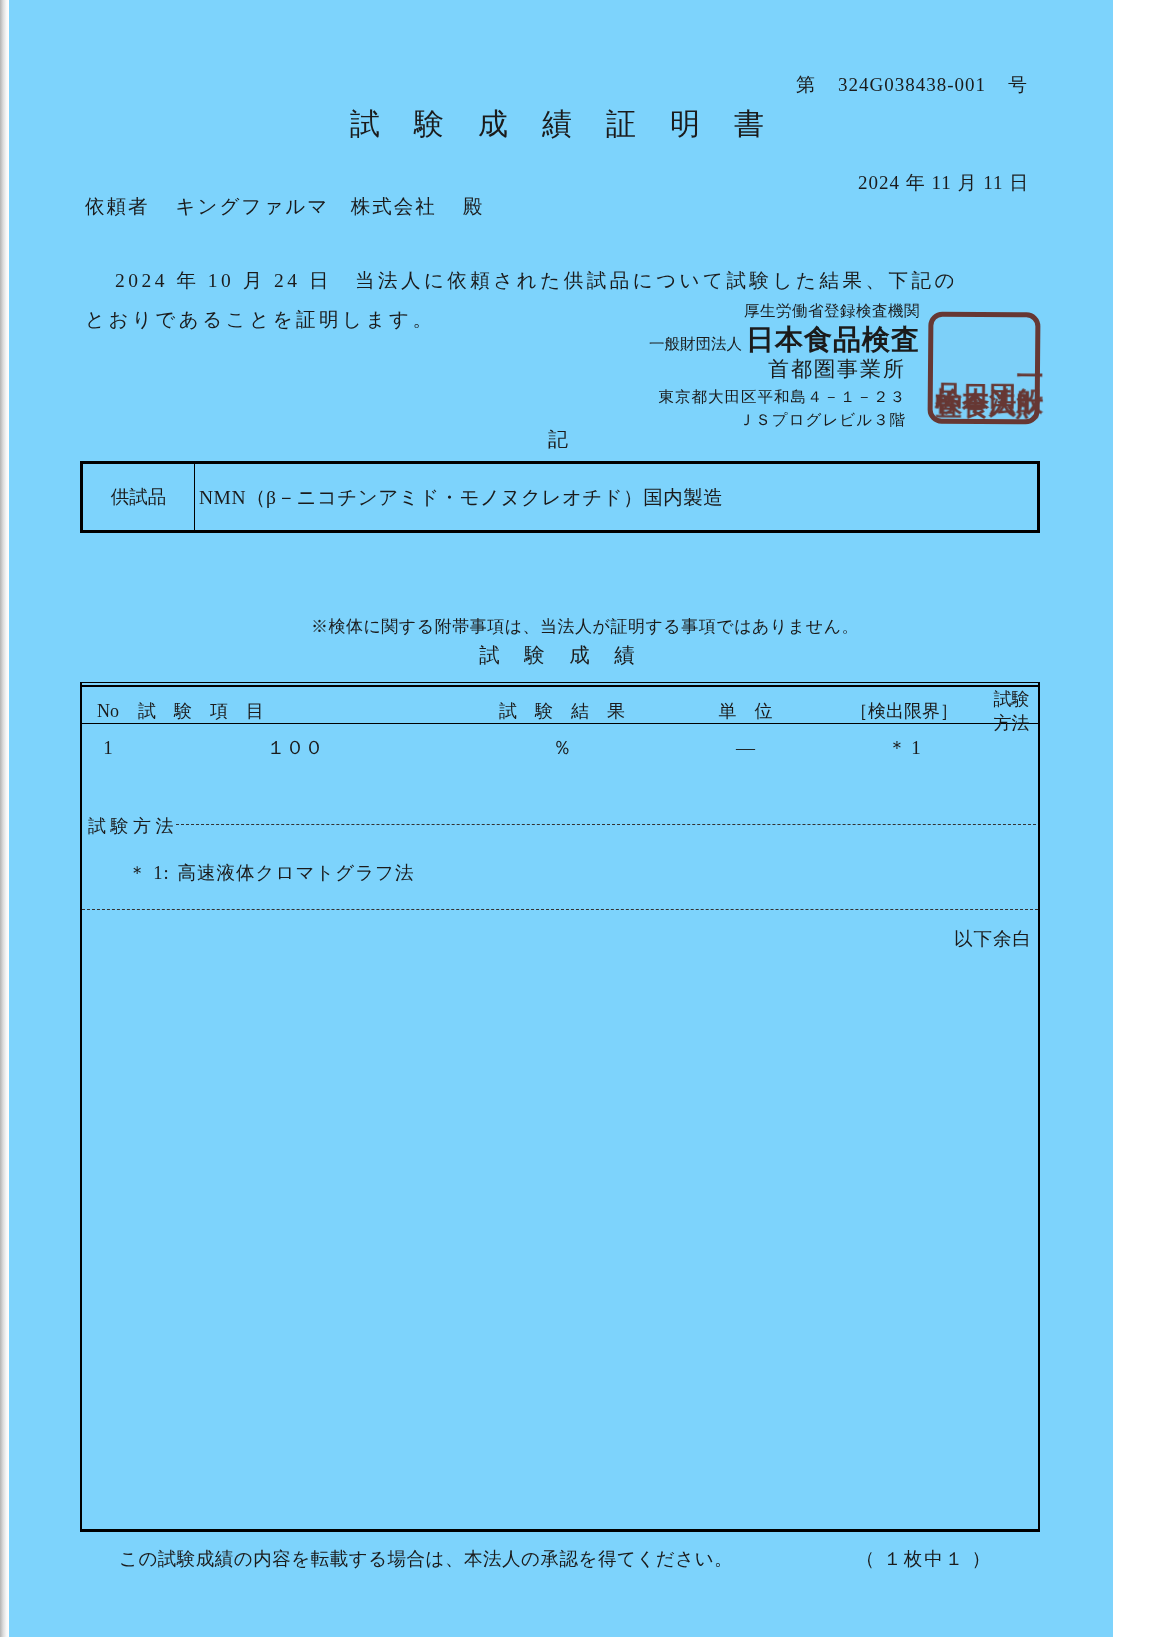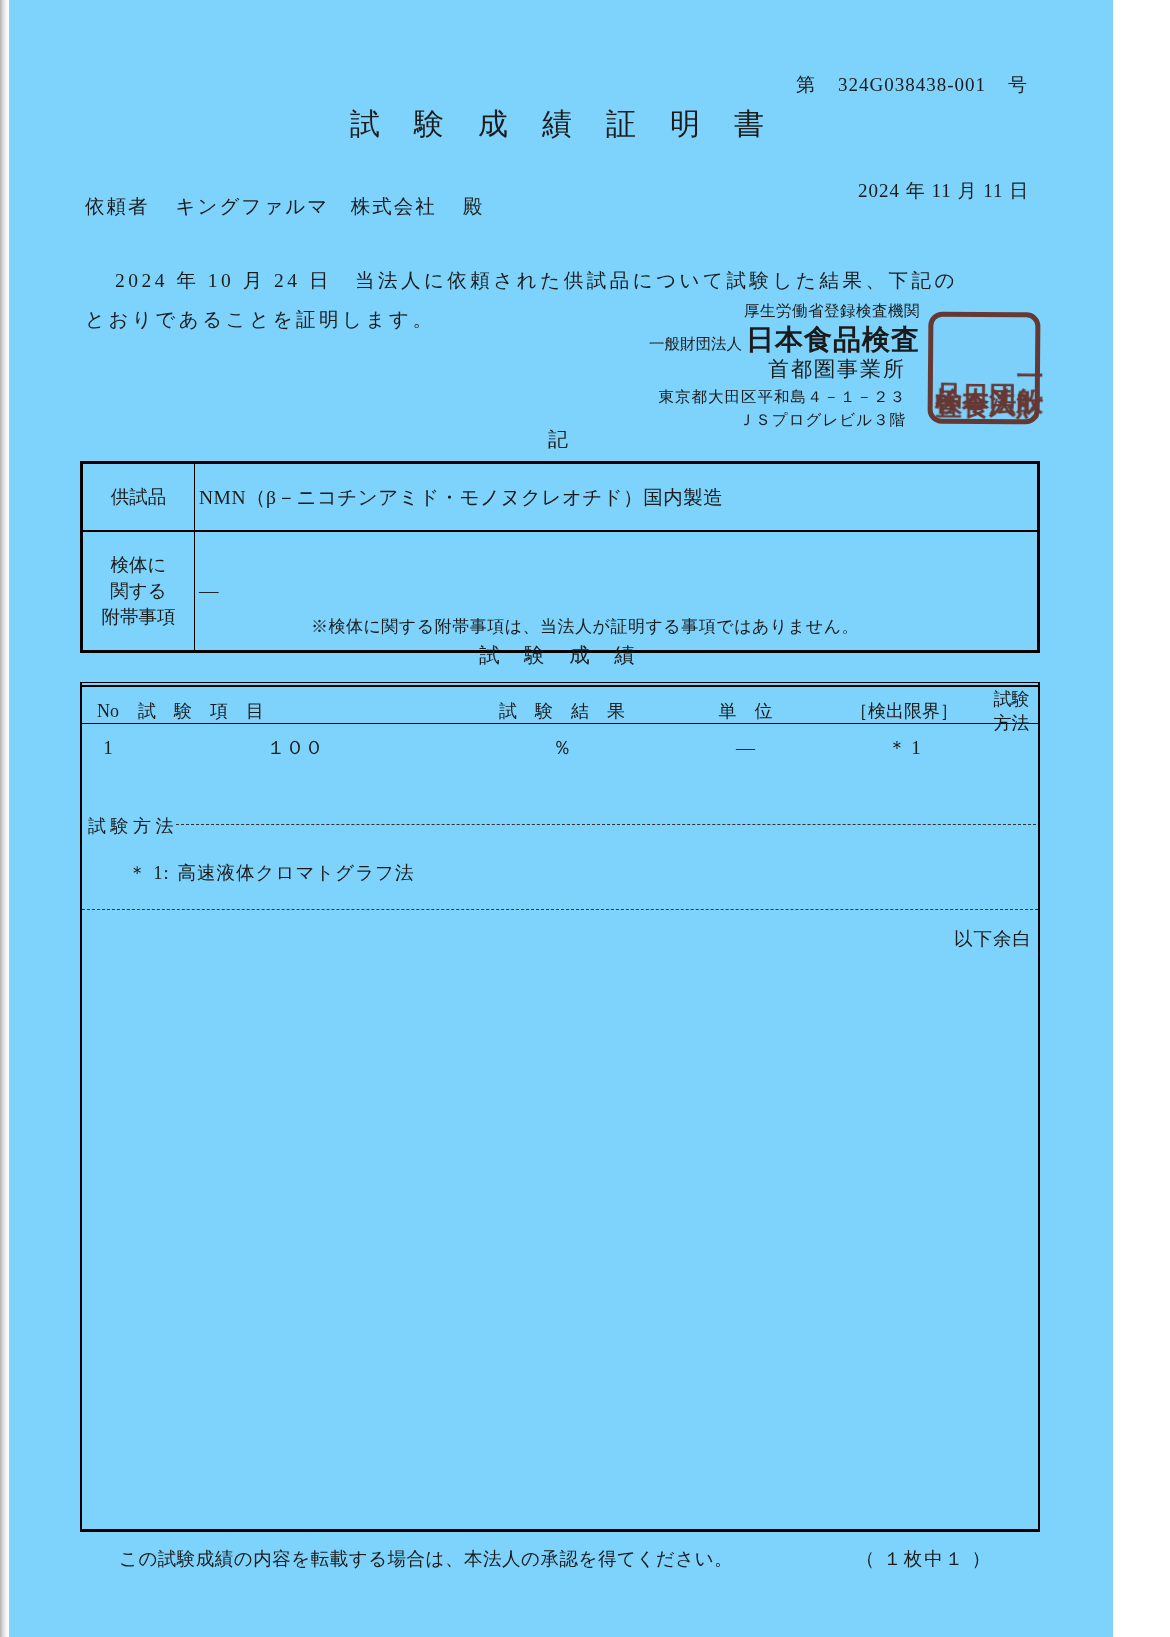--- a/index.html
+++ b/index.html
@@ -22,21 +22,21 @@
   .doc-number {
     position: absolute; top: 72px; left: 796px;
     font-size: 19px; letter-spacing: 1px; white-space: nowrap;
   }
   .doc-number .sp { display: inline-block; width: 22px; }
   .doc-title {
     position: absolute; top: 104px; left: 0; width: 1116px;
     text-align: center; font-size: 30px; letter-spacing: 2px; white-space: nowrap;
   }
   .issue-date {
-    position: absolute; top: 178px; left: 858px;
+    position: absolute; top: 170px; left: 858px;
     font-size: 19px; letter-spacing: 1px; white-space: nowrap;
   }
   .client-line {
     position: absolute; top: 193px; left: 85px;
     font-size: 19.5px; letter-spacing: 2px; white-space: nowrap;
   }
   .client-line .gap { display: inline-block; width: 26px; }
   .body-par {
     position: absolute; top: 261px; left: 85px; width: 952px;
     font-size: 19.5px; line-height: 39px; letter-spacing: 3.5px;
@@ -178,28 +178,20 @@
   </div>
 
   <div class="record-mark">記</div>
 
   <table class="sample-table">
     <tbody>
         <tr class="r1">
       <td class="lbl">供試品</td>
       <td class="val">NMN（β－ニコチンアミド・モノヌクレオチド）国内製造</td>
     </tr>
-    <tr class="r2">
-      <td class="lbl">
-        <div>検体に</div>
-        <div>関する</div>
-        <div>附帯事項</div>
-      </td>
-      <td class="val">―</td>
-    </tr>
   </tbody>
     </table>
 
   <div class="table-note">※検体に関する附帯事項は、当法人が証明する事項ではありません。</div>
 
   <div class="results-heading">試　験　成　績</div>
 
   <div class="results-box">
     <div class="dbl-top"></div>
 

